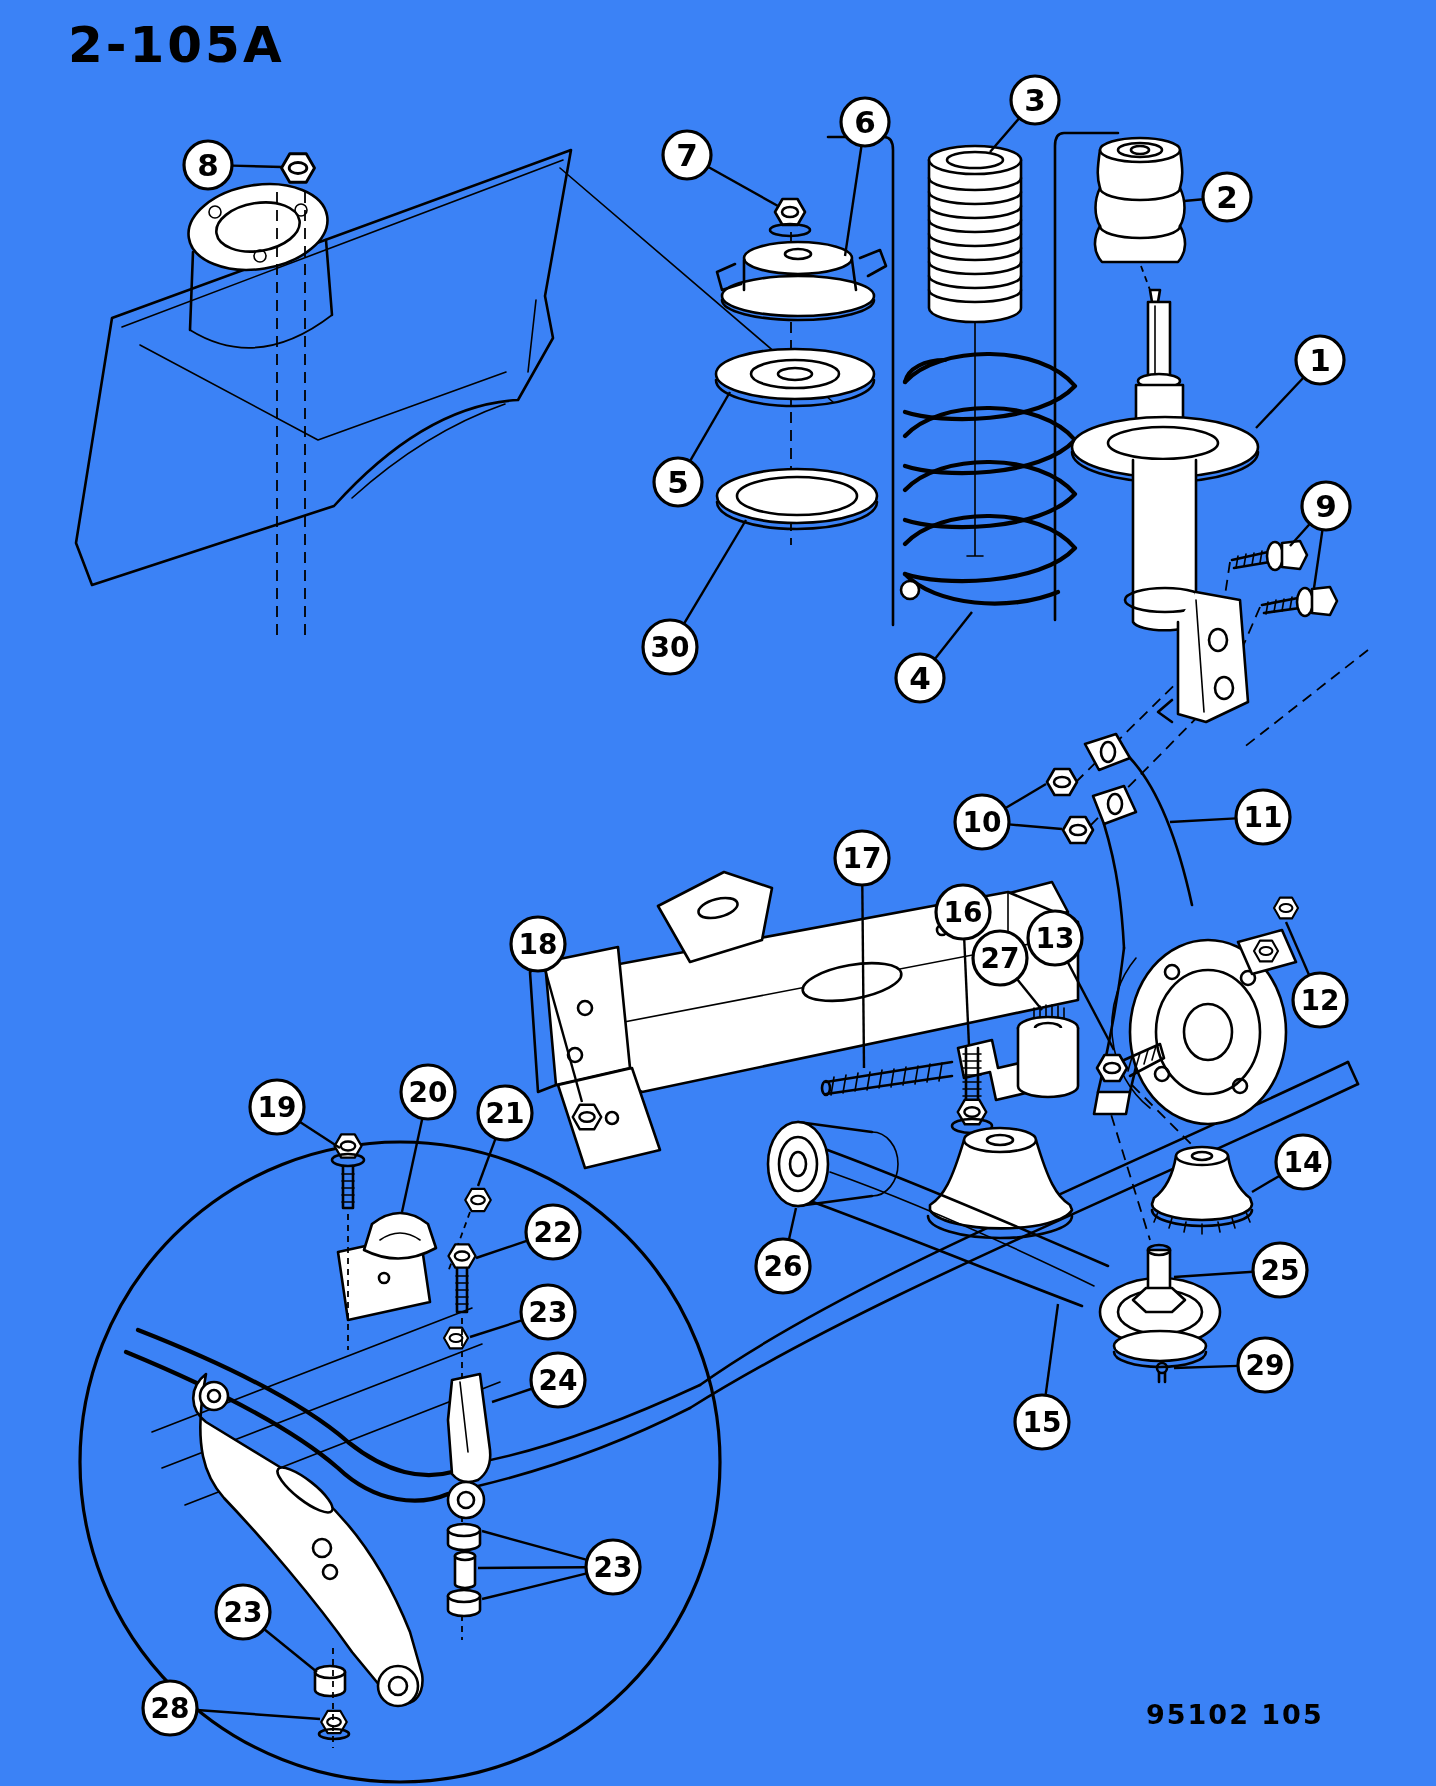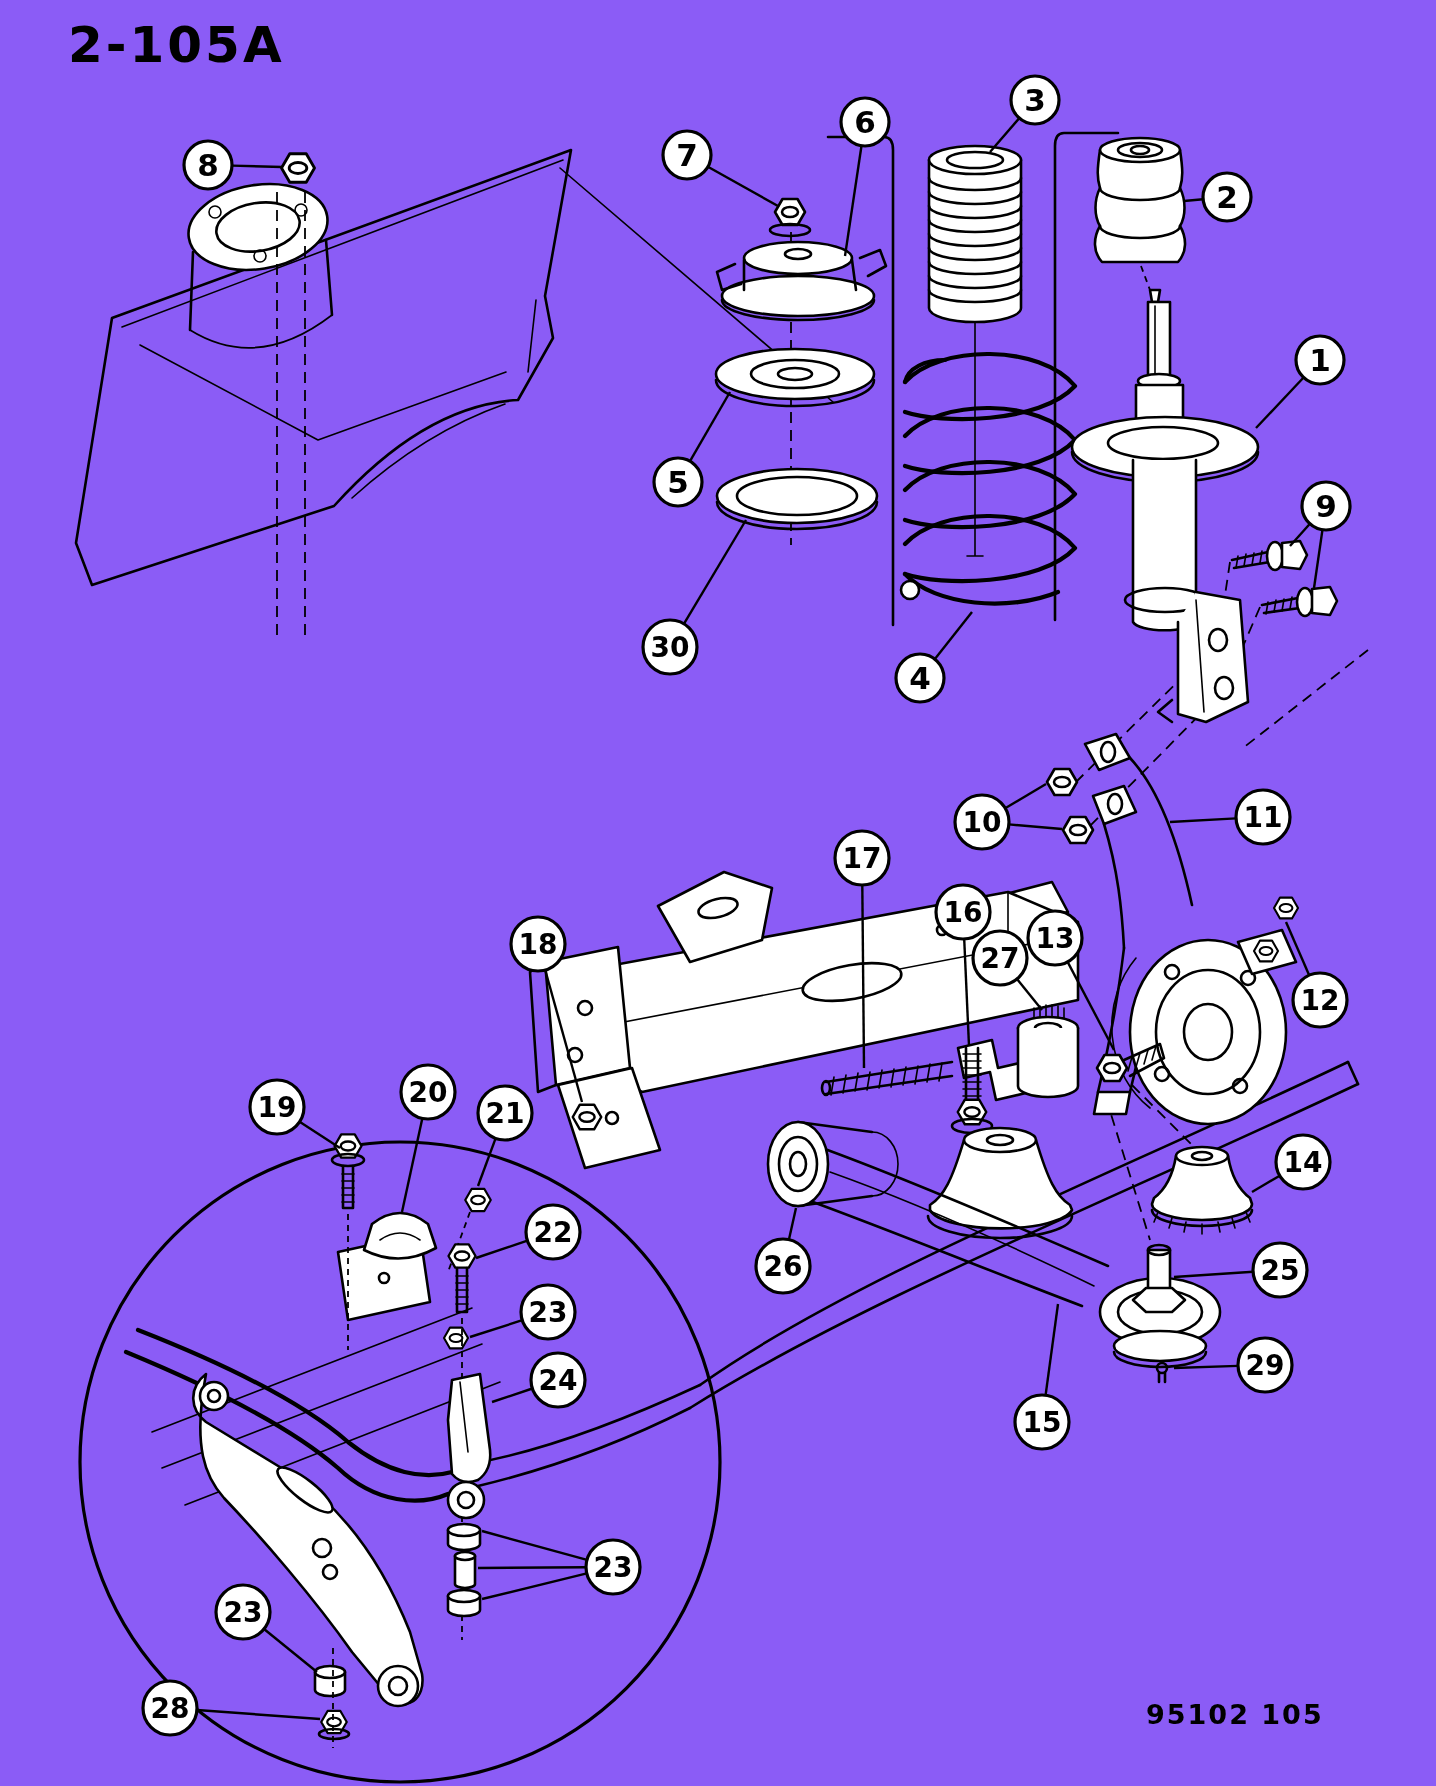--- a/index.html
+++ b/index.html
@@ -1,16 +1,16 @@
 <!DOCTYPE html>
 <html><head>
 <meta charset="utf-8">
 <style>
   html,body{margin:0;padding:0;background:#fff;}
-  .page{width:1436px;height:1786px;position:relative;background:#8b5cf6;overflow:hidden;
+  .page{width:1436px;height:1786px;position:relative;background:#3b82f6;overflow:hidden;
         font-family:"DejaVu Sans","Liberation Sans",sans-serif;}
   svg{display:block}
   
   .s    {fill:none;stroke:#000;stroke-width:2.6;stroke-linecap:round;stroke-linejoin:round;}
   .sw   {fill:#fff;stroke:#000;stroke-width:2.6;stroke-linecap:round;stroke-linejoin:round;}
   .thin {fill:none;stroke:#000;stroke-width:1.6;stroke-linecap:round;}
   .thk  {fill:none;stroke:#000;stroke-width:4.2;stroke-linecap:round;}
   .dash {fill:none;stroke:#000;stroke-width:1.8;stroke-dasharray:11 7;}
   .dashf{fill:none;stroke:#000;stroke-width:1.8;stroke-dasharray:6 5;}
   .code-lg{font-size:50px;font-weight:bold;letter-spacing:3px;fill:#000;}

